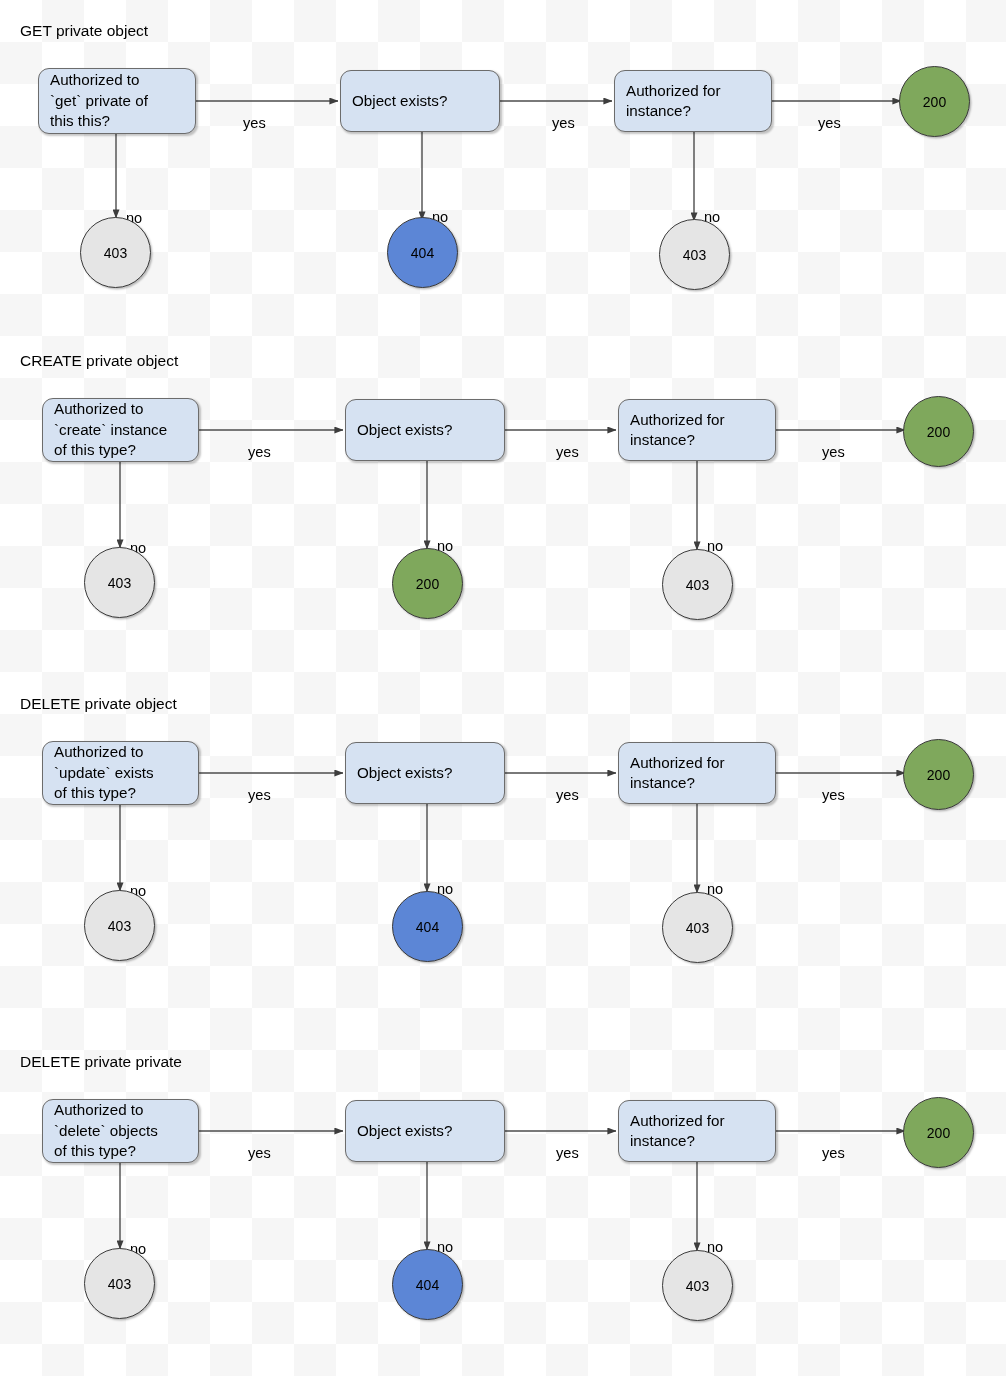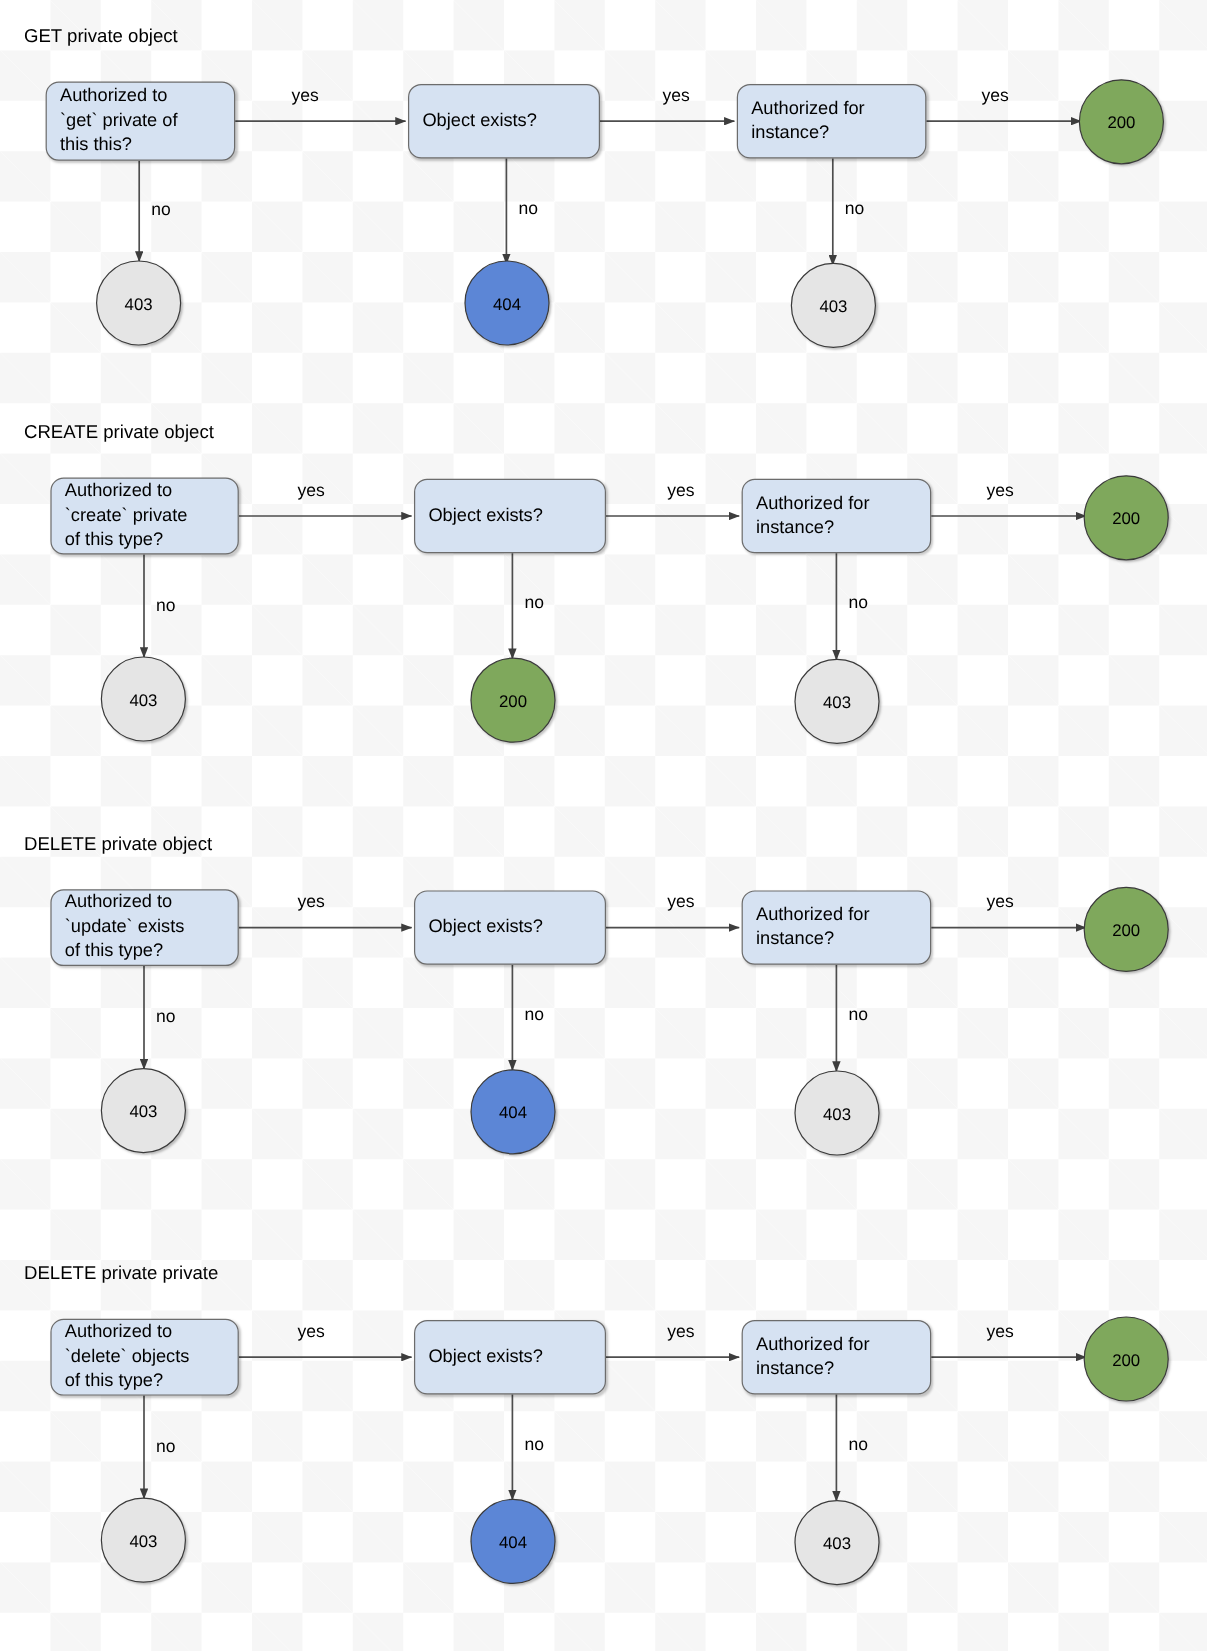--- a/index.html
+++ b/index.html
@@ -71,20 +71,21 @@
   .c-403 { background: #e5e5e5; }
   .c-404 { background: #5c86d6; }
   .c-200 { background: #7fa85c; }
 
   .edge-label {
     position: absolute;
     font-size: 14.6px;
     color: #000000;
     white-space: nowrap;
     line-height: 16px;
+    margin-top: 43px;
   }
   svg.edges {
     position: absolute;
     left: 0;
     top: 0;
     width: 1006px;
     height: 1376px;
     pointer-events: none;
   }
   .edge-path {
@@ -170,21 +171,21 @@
 
   <div class="circle c-200" style="left:899px; top:66px; width:71px; height:71px;">200</div>
 
   <div class="section" style="top:352px;">
     <div class="section-title">CREATE private object</div>
   </div>
 
   <div class="node-box" style="left:42px; top:398px; width:157px; height:64px;">
     <div>
       <span>Authorized to</span>
-      <span>`create` private</span>
+      <span>`create` instance</span>
       <span>of this type?</span>
     </div>
   </div>
   <div class="edge-label" style="left:248px; top:401px;">yes</div>
   <div class="edge-label" style="left:130px; top:497px;">no</div>
   <div class="circle c-403" style="left:84px; top:547px; width:71px; height:71px;">403</div>
 
   <div class="node-box" style="left:345px; top:399px; width:160px; height:62px;">
     <div>
       <span>Object exists?</span>

